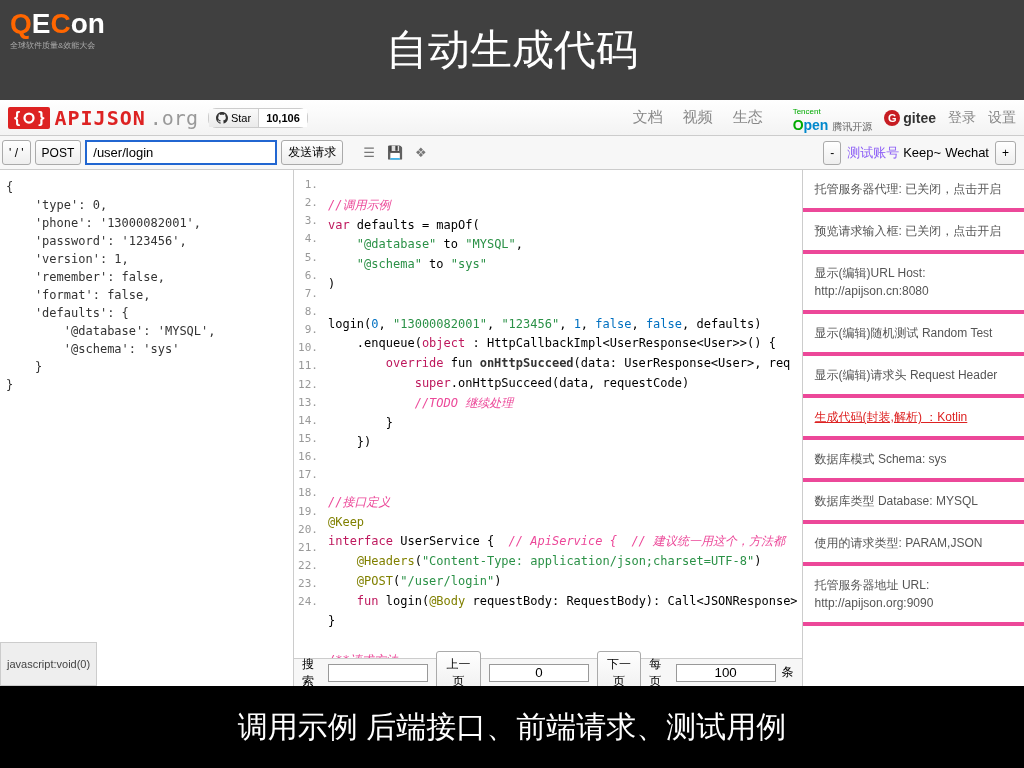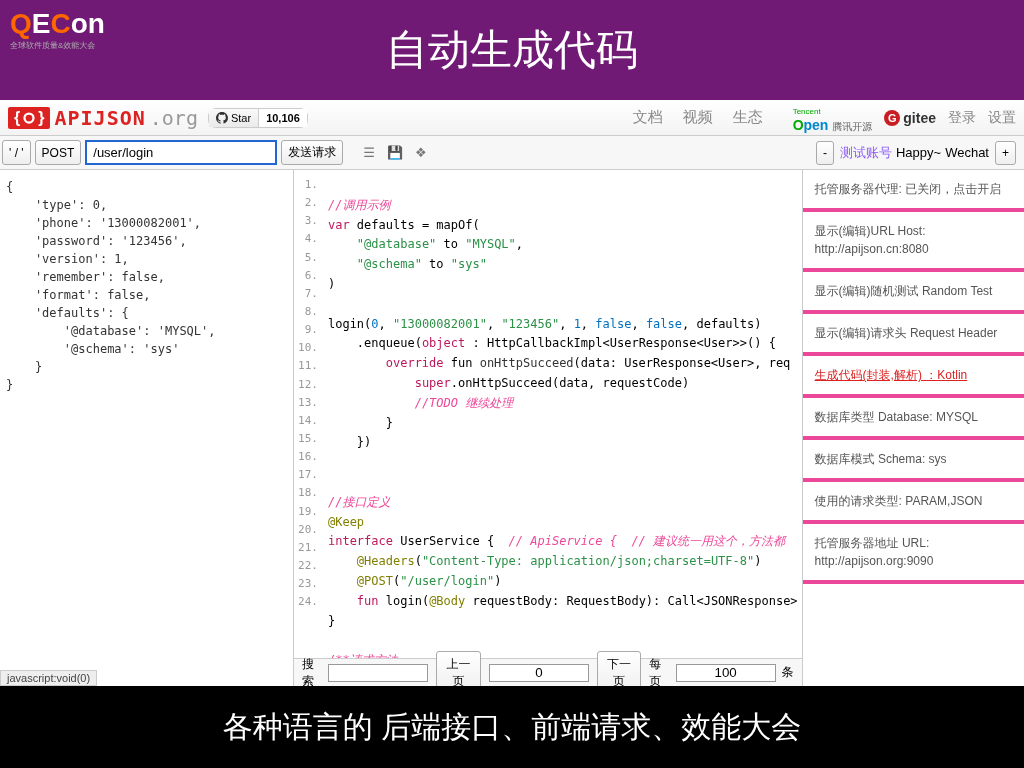--- a/index.html
+++ b/index.html
@@ -1,17 +1,17 @@
 <!DOCTYPE html>
 <html><head>
 <meta charset="utf-8">
 <style>
 * { box-sizing: border-box; margin: 0; padding: 0; }
 body { font-family: -apple-system, "Helvetica Neue", Arial, sans-serif; background: #000; width: 1024px; height: 768px; overflow: hidden; }
-.slide-top { height: 100px; background: #701a75; display: flex; align-items: center; position: relative; }
+.slide-top { height: 100px; background: #404040; display: flex; align-items: center; position: relative; }
 .qecon-logo { position: absolute; left: 10px; top: 8px; color: #fff; }
 .qecon-logo .main { font-size: 28px; font-weight: bold; }
 .qecon-logo .main .orange { color: #f60; }
 .qecon-logo .sub { font-size: 8px; color: #aaa; }
 .slide-title { color: #fff; font-size: 42px; margin: 0 auto; font-weight: 300; }
 .slide-bottom { height: 82px; background: #000; display: flex; align-items: center; justify-content: center; }
 .slide-bottom-text { color: #fff; font-size: 30px; font-weight: 300; }
 .app { background: #fff; height: 586px; display: flex; flex-direction: column; position: relative; }
 .app-header { height: 36px; border-bottom: 1px solid #ccc; display: flex; align-items: center; padding: 0 8px; background: linear-gradient(#fff,#f3f3f3); }
 .logo-box { display: flex; align-items: center; gap: 4px; }
@@ -41,29 +41,29 @@
 .left-panel { width: 305px; border-right: 1px solid #ccc; padding: 8px 6px; font-family: Menlo, Consolas, monospace; font-size: 12px; color: #333; line-height: 1.5; white-space: pre; overflow: hidden; }
 .editor-panel { flex: 1; display: flex; flex-direction: column; border-right: 1px solid #ccc; }
 .code-area { flex: 1; overflow: hidden; font-family: Menlo, Consolas, monospace; font-size: 12px; display: flex; background: #fff; }
 .gutter { text-align: right; color: #999; padding: 6px 6px 6px 4px; line-height: 1.65; user-select: none; font-size: 11px; }
 .gutter div::after { content: "."; }
 .code-lines { padding: 6px 4px; line-height: 1.65; white-space: pre; }
 .c-comment { color: #ec4899; font-style: italic; }
 .c-kw { color: #be185d; }
 .c-str { color: #2b9147; }
 .c-lit { color: #0070c1; }
-.c-fn { color: #333; }
+.c-fn { color: #333; font-weight: bold; }
 .c-ann { color: #808000; }
 .search-bar { height: 28px; border-top: 1px solid #ccc; display: flex; align-items: center; justify-content: flex-end; gap: 6px; padding: 0 8px; font-size: 12px; background: #f7f7f7; }
 .search-bar input[type=text] { width: 100px; height: 18px; border: 1px solid #999; }
 .search-bar .pg { width: 24px; text-align: center; }
 .right-panel { width: 230px; overflow: hidden; font-size: 12px; color: #555; }
 .right-panel .item { padding: 10px 12px; border-bottom: 4px solid #ec4899; line-height: 1.5; }
 .right-panel .item.red { color: #d22; text-decoration: underline; }
-.status-bar { position: absolute; bottom: 0; left: 0; background: #eee; border: 1px solid #ccc; font-size: 11px; padding: 1px 6px; color: #444; }
+.status-bar { position: absolute; bottom: 0; left: 0; background: #eee; border: 1px solid #ccc; font-size: 11px; padding: 15px 6px; color: #444; }
 </style>
 </head>
 <body>
 
 <div class="slide-top">
   <div class="qecon-logo">
     <div class="main"><span class="orange">Q</span><span>E</span><span class="orange">C</span><span>on</span></div>
     <div class="sub">全球软件质量&amp;效能大会</div>
   </div>
   <div class="slide-title">自动生成代码</div>
@@ -111,21 +111,21 @@
     <button class="tb-btn">发送请求</button>
     <div class="tb-spacer"></div>
     <div class="tb-icons">
       <span>☰</span>
       <span>💾</span>
       <span>❖</span>
     </div>
     <div class="tb-right">
       <button class="tb-btn">-</button>
       <span class="test-acct">测试账号</span>
-      <span>Happy~</span>
+      <span>Keep~</span>
       <span>Wechat</span>
       <button class="tb-btn">+</button>
     </div>
   </div>
 
   <div class="main-row">
     <div class="left-panel">{
     'type': 0,
     'phone': '13000082001',
     'password': '123456',
@@ -199,29 +199,30 @@
         <input type="text" class="pg" value="0" style="">
         <button class="tb-btn">下一页</button>
         <span>每页</span>
         <input type="text" class="pg" value="100" style="">
         <span>条</span>
       </div>
     </div>
 
     <div class="right-panel" id="right-panel">
         <div class="item">托管服务器代理: 已关闭，点击开启</div>
+        <div class="item">预览请求输入框: 已关闭，点击开启</div>
         <div class="item">显示(编辑)URL Host: http://apijson.cn:8080</div>
         <div class="item">显示(编辑)随机测试 Random Test</div>
         <div class="item">显示(编辑)请求头 Request Header</div>
         <div class="item red">生成代码(封装,解析) ：Kotlin</div>
+        <div class="item">数据库模式 Schema: sys</div>
         <div class="item">数据库类型 Database: MYSQL</div>
-        <div class="item">数据库模式 Schema: sys</div>
         <div class="item">使用的请求类型: PARAM,JSON</div>
         <div class="item">托管服务器地址 URL: http://apijson.org:9090</div>
       </div>
   </div>
 
   <div class="status-bar">javascript:void(0)</div>
 </div>
 
 <div class="slide-bottom">
-  <div class="slide-bottom-text">各种语言的 后端接口、前端请求、效能大会</div>
+  <div class="slide-bottom-text">调用示例 后端接口、前端请求、测试用例</div>
 </div>
 
 </body></html>

